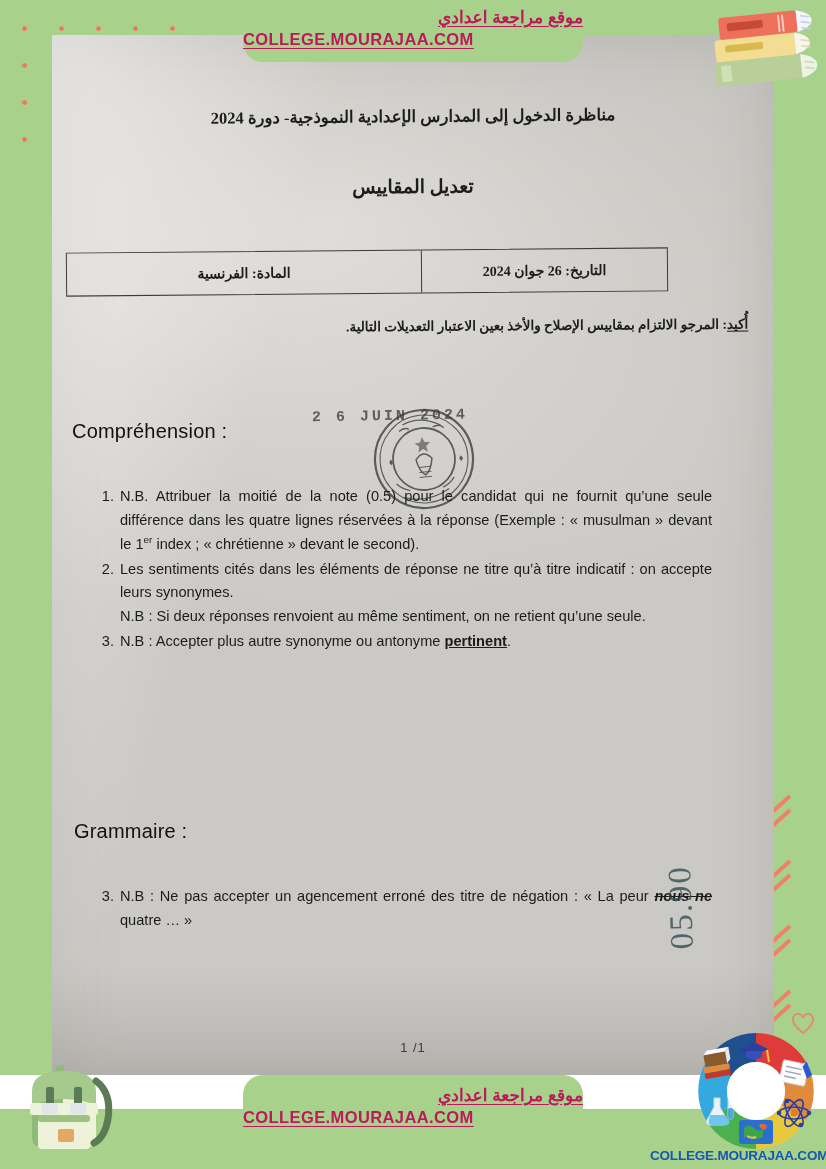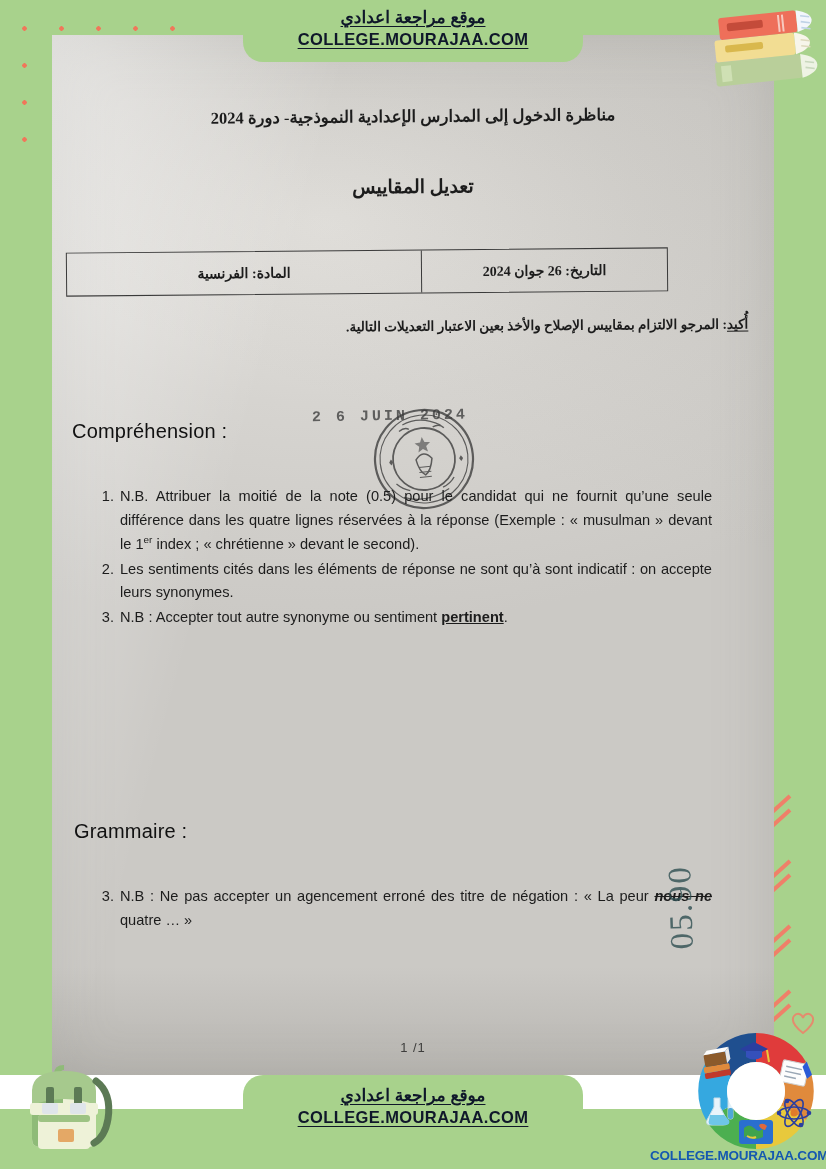--- a/index.html
+++ b/index.html
@@ -130,21 +130,21 @@
     transform:rotate(-92deg);transform-origin:left top;letter-spacing:2px;
     opacity:.8;
   }
   .page-num{
     position:absolute;left:0;right:0;top:1005px;text-align:center;
     font-size:13px;color:#2b2b2b;letter-spacing:1px;
   }
 
   
   .banner{
-    position:absolute;background:#a8d28c;text-align:center;color:#0f172a;
+    position:absolute;background:#a8d28c;color:#be185d;
     z-index:8;
   }
   .banner-top{
     left:243px;top:0;width:340px;height:62px;
     border-bottom-left-radius:20px;border-bottom-right-radius:20px;
   }
   .banner-bot{
     left:243px;bottom:28px;width:340px;height:66px;
     border-top-left-radius:20px;border-top-right-radius:20px;
   }
@@ -257,27 +257,28 @@
     <div class="list list-comp">
 
       <div class="li">
         <div class="num">1.</div>
         <div class="body just"><span>N.B. Attribuer la moitié de la note (0.5) pour le candidat qui ne fournit qu’une seule différence dans les quatre lignes réservées à la réponse (Exemple : « musulman » devant le 1</span><span class="sup">er</span><span> index ; « chrétienne » devant le second).</span></div>
       </div>
 
       <div class="li">
         <div class="num">2.</div>
         <div class="body">
-          <div class="just">Les sentiments cités dans les éléments de réponse ne sont qu’à sont indicatif : on accepte leurs synonymes.</div>
+          <div class="just">Les sentiments cités dans les éléments de réponse ne titre qu’à titre indicatif : on accepte leurs synonymes.</div>
+          <div class="just">N.B : Si deux réponses renvoient au même sentiment, on ne retient qu’une seule.</div>
         </div>
       </div>
 
       <div class="li">
         <div class="num">3.</div>
-        <div class="body"><span>N.B : Accepter tout autre synonyme ou sentiment </span><span class="bold-u">pertinent</span><span>.</span></div>
+        <div class="body"><span>N.B : Accepter plus autre synonyme ou antonyme </span><span class="bold-u">pertinent</span><span>.</span></div>
       </div>
 
     </div>
 
     <div class="h-sec h-gram">Grammaire :</div>
 
     <div class="list list-gram">
       <div class="li">
         <div class="num">3.</div>
         <div class="body just"><span>N.B : Ne pas accepter un agencement erroné des titre de négation : « La peur </span><span class="strike">nous ne</span><span> quatre … »</span></div>

